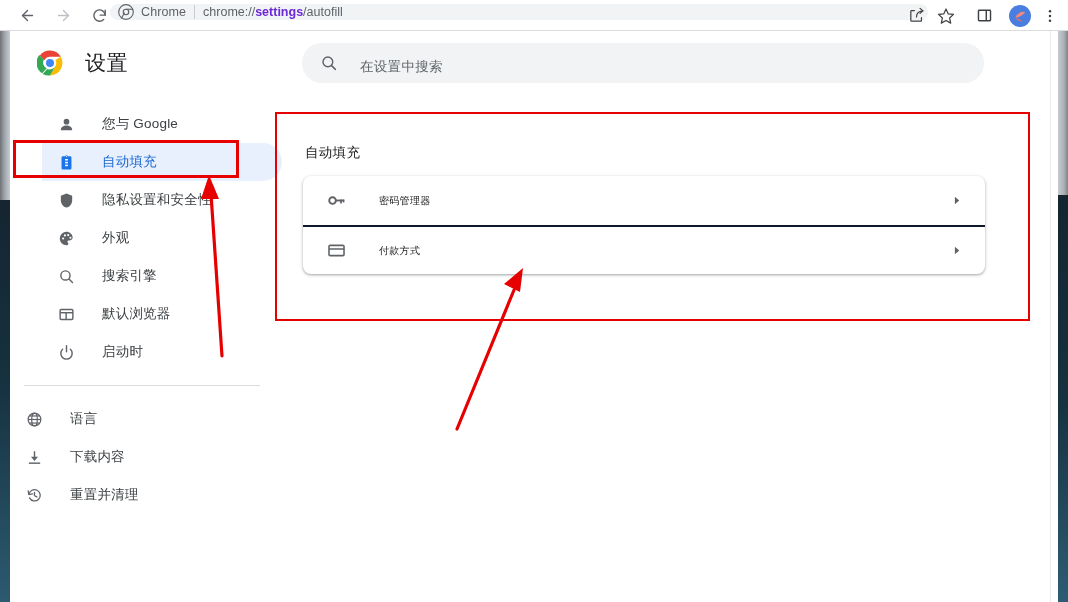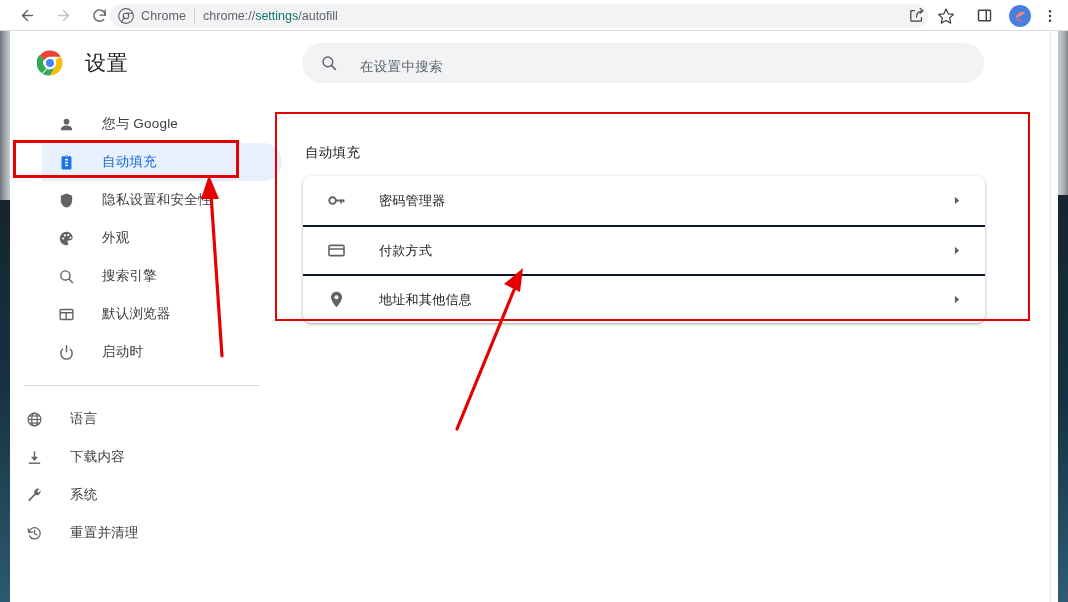--- a/index.html
+++ b/index.html
@@ -21,33 +21,33 @@
     position: absolute; left: 0; top: 30px; width: 1068px; height: 1px;
     background: #dadce0;
   }
   .nav-btn {
     width: 30px; height: 30px; display: flex; align-items: center; justify-content: center;
     border-radius: 50%;
   }
   .nav-btn svg { display: block; }
   .omnibox {
     position: absolute; left: 110px; top: 4px;
-    width: 818px; height: 24px;
+    width: 818px; height: 16px;
     background: #f1f3f4; border-radius: 12px;
     display: flex; align-items: center; padding-left: 8px;
   }
   .omni-chrome-icon { width: 16px; height: 16px; flex: 0 0 16px; margin-right: 7px; }
   .omni-scheme-label {
     font-size: 12.5px; color: #5f6368; letter-spacing: .1px;
   }
   .omni-sep {
     width: 1px; height: 14px; background: #c8ccd0; margin: 0 8px;
   }
   .omni-url { font-size: 12.5px; color: #5f6368; white-space: nowrap; }
-  .omni-url b { color: #0f766e; font-weight: 400; }
+  .omni-url b { color: #6d28d9; font-weight: 700; }
   .tb-right {
     position: absolute; right: 4px; top: 0; height: 31px;
     display: flex; align-items: center; gap: 2px;
   }
   .tb-icon {
     width: 28px; height: 28px; display: flex; align-items: center; justify-content: center;
     border-radius: 50%;
   }
   .avatar {
     width: 22px; height: 22px; border-radius: 50%;
@@ -128,21 +128,21 @@
   .card-row {
     position: relative; height: 49px; display: flex; align-items: center;
     padding: 0 22px 0 23px;
   }
   .card-row + .card-row { border-top: 2px solid #0f172a; }
   .card-row .r-ico {
     width: 20px; height: 20px; flex: 0 0 20px;
     display: flex; align-items: center; justify-content: center; color: #5f6368;
   }
   .card-row .r-lbl {
-    margin-left: 33px; font-size: 13px; color: #202124; letter-spacing: .3px;
+    margin-left: 33px; font-size: 10px; color: #202124; letter-spacing: .3px;
   }
   .card-row .r-arrow {
     margin-left: auto; color: #5f6368; display: flex; align-items: center;
   }
 
   
   .anno { position: absolute; pointer-events: none; }
   .anno-rect-main {
     left: 275px; top: 112px; width: 755px; height: 209px;
     border: 2.5px solid #e60000;
@@ -353,28 +353,20 @@
           <span class="ico">
             <svg width="17" height="17" viewBox="0 0 24 24" fill="currentColor">
                 <path d="M11 3h2v8h4l-5 6-5-6h4z"></path>
                 <rect x="4" y="19" width="16" height="2"></rect>
               </svg>
           </span>
           <span class="lbl">下载内容</span>
         </div>
 
 
-        <div class="nav-item">
-          <span class="ico">
-            <svg width="17" height="17" viewBox="0 0 24 24" fill="currentColor">
-                <path d="M20.3 4.2a5.4 5.4 0 0 1-7 7L6 18.6 4.8 20 3 18.2l1.5-1.2 7.4-7.3a5.4 5.4 0 0 1 7-7l-3.3 3.3 2.5 2.5z"></path>
-              </svg>
-          </span>
-          <span class="lbl">系统</span>
-        </div>
 
         <div class="nav-item">
           <span class="ico">
             <svg width="17" height="17" viewBox="0 0 24 24" fill="none" stroke="currentColor" stroke-width="1.8" stroke-linecap="round">
                 <path d="M4.2 10.5A8 8 0 1 1 5 15.4"></path>
                 <polyline points="3 5.5 4.2 10.6 9.3 9.6"></polyline>
                 <polyline points="12 7.5 12 12.3 15.4 14"></polyline>
               </svg>
           </span>
           <span class="lbl">重置并清理</span>
@@ -422,34 +414,20 @@
             </svg>
           </span>
           <span class="r-lbl">付款方式</span>
           <span class="r-arrow">
             <svg width="13" height="13" viewBox="0 0 24 24" fill="currentColor">
                 <polygon points="9,5 17,12 9,19"></polygon>
               </svg>
           </span>
         </div>
 
-        <div class="card-row">
-          <span class="r-ico">
-            <svg width="19" height="19" viewBox="0 0 24 24" fill="currentColor">
-              <path d="M12 2.2c-3.9 0-7 3.1-7 7 0 5.2 7 12.6 7 12.6s7-7.4 7-12.6c0-3.9-3.1-7-7-7z"></path>
-              <circle cx="12" cy="9.2" r="2.5" fill="#fff"></circle>
-            </svg>
-          </span>
-          <span class="r-lbl">地址和其他信息</span>
-          <span class="r-arrow">
-            <svg width="13" height="13" viewBox="0 0 24 24" fill="currentColor">
-                <polygon points="9,5 17,12 9,19"></polygon>
-              </svg>
-          </span>
-        </div>
       </div>
     </div>
   </div>
 
   <div class="anno anno-rect-main"></div>
   <div class="anno anno-rect-nav"></div>
 
   <svg class="anno anno-svg">
 
     <g>

